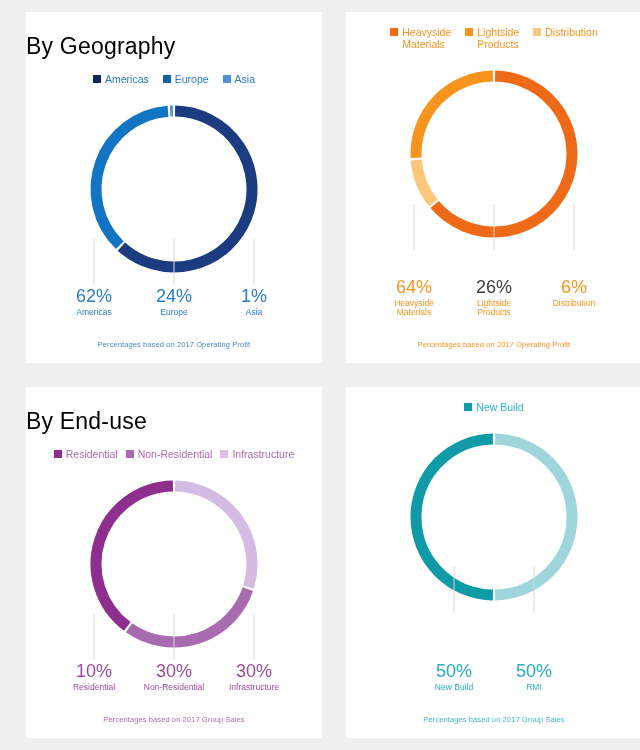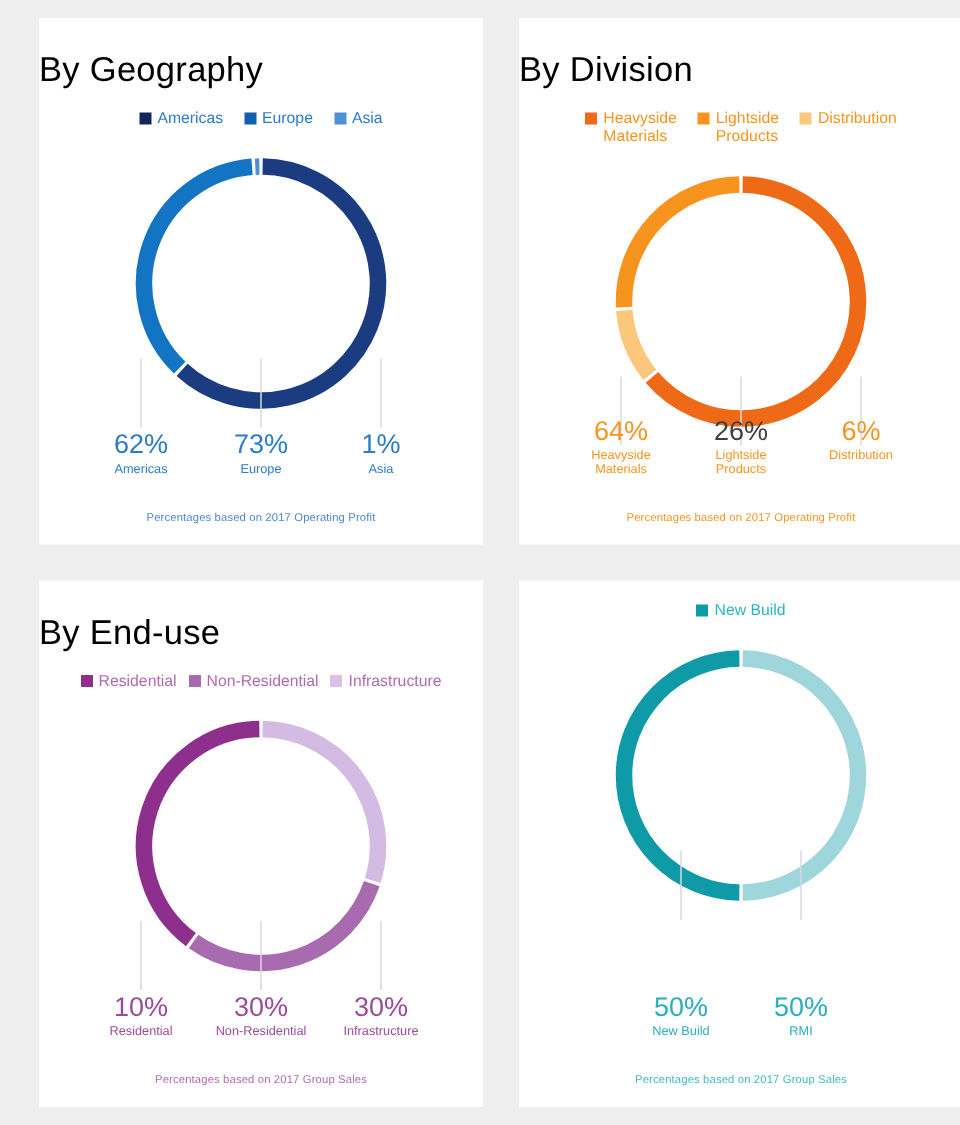--- a/index.html
+++ b/index.html
@@ -156,35 +156,34 @@
             <line x1="130" x2="130" y1="6" y2="52" class="leader"></line>
             <line x1="210" x2="210" y1="6" y2="52" class="leader"></line>
           </svg>
       </div>
       <div class="values-row">
         <div class="value-block" style="width:80px">
           <span class="value-pct" style="color: rgb(42, 123, 200);">62%</span>
           <span class="value-label" style="color: rgb(42, 123, 200);">Americas</span>
         </div>
         <div class="value-block" style="width:80px">
-          <span class="value-pct" style="color: rgb(42, 123, 200);">73%</span>
+          <span class="value-pct" style="color: rgb(42, 123, 200);">24%</span>
           <span class="value-label" style="color: rgb(42, 123, 200);">Europe</span>
         </div>
         <div class="value-block" style="width:80px">
           <span class="value-pct" style="color: rgb(42, 123, 200);">1%</span>
           <span class="value-label" style="color: rgb(42, 123, 200);">Asia</span>
         </div>
       </div>
       <div class="footnote" style="color: rgb(74, 135, 207);">Percentages based on 2017 Operating Profit</div>
     </div>
   </div>
 
   <div class="panel-wrap">
     <div class="panel">
-      <div class="panel-title">By Division</div>
       <div class="legend">
         <div class="legend-item">
           <span class="legend-swatch" style="background: rgb(239, 106, 22);"></span>
           <span class="legend-label" style="color: rgb(247, 148, 30);">Heavyside
 Materials</span>
         </div>
         <div class="legend-item">
           <span class="legend-swatch" style="background: rgb(247, 148, 30);"></span>
           <span class="legend-label" style="color: rgb(247, 148, 30);">Lightside
 Products</span>

